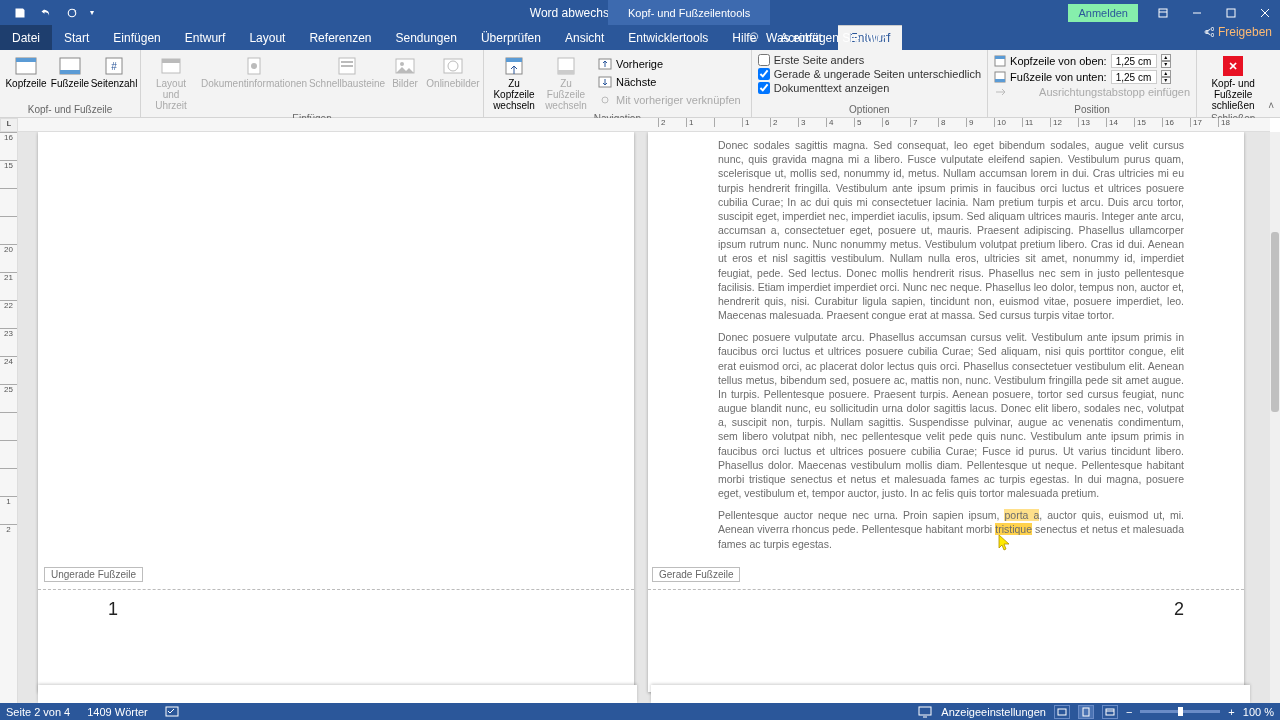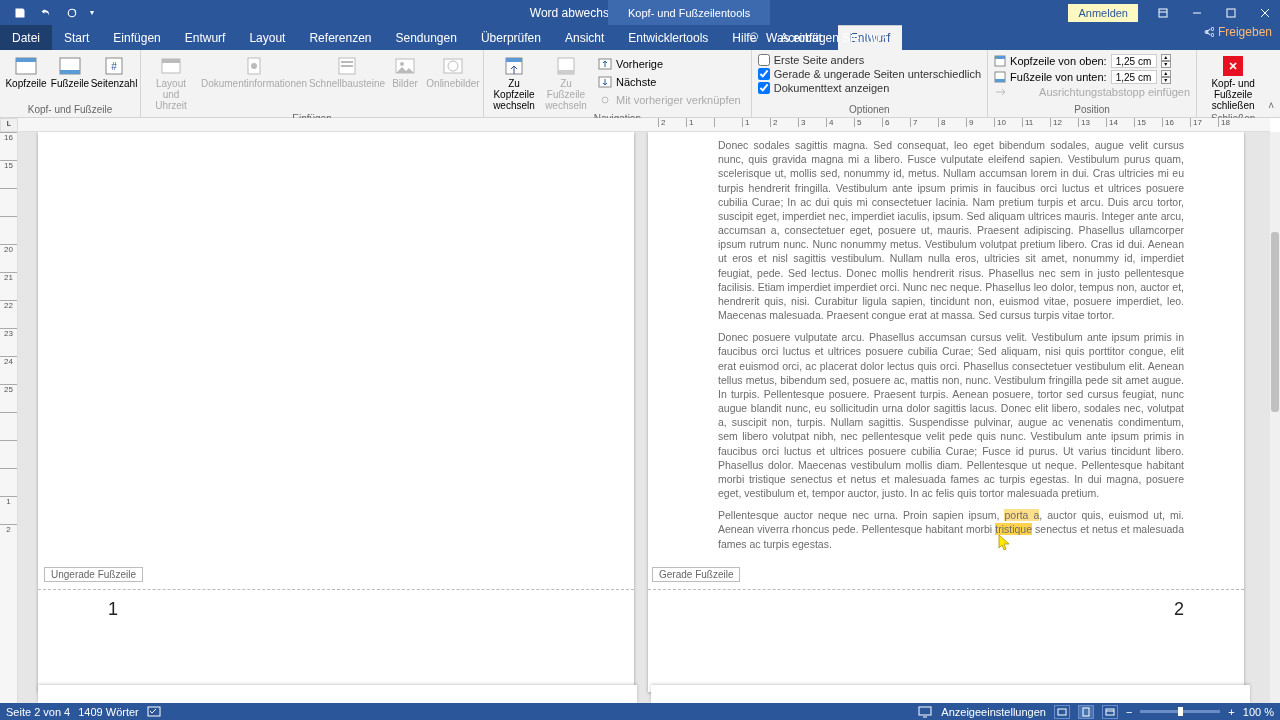--- a/index.html
+++ b/index.html
@@ -6,21 +6,21 @@
 body { background: #fff; font-size: 11px; color: #000; overflow: hidden; width: 1280px; height: 720px; position: relative; }
 
 
 .titlebar { height: 25px; background: #2b579a; color: #fff; display: flex; align-items: center; position: relative; }
 .qa-toolbar { display: flex; align-items: center; padding-left: 8px; gap: 2px; }
 .qa-btn { width: 24px; height: 20px; display: flex; align-items: center; justify-content: center; color: #fff; cursor: pointer; }
 .qa-btn svg { width: 12px; height: 12px; fill: #fff; }
 .doc-title { position: absolute; left: 50%; transform: translateX(-50%); font-size: 12px; color: #fff; }
 .context-tab { position: absolute; left: 608px; top: 0; height: 25px; padding: 0 20px; background: #3d6aaf; display: flex; align-items: center; font-size: 11px; color: #fff; }
 .win-controls { position: absolute; right: 0; display: flex; align-items: center; gap: 4px; }
-.login-btn { background: #fef9c3; color: #2b579a; padding: 2px 10px; font-size: 11px; margin-right: 6px; height: 18px; display: flex; align-items: center; margin-left: 24px; }
+.login-btn { background: #86efac; color: #2b579a; padding: 2px 10px; font-size: 11px; margin-right: 6px; height: 18px; display: flex; align-items: center; margin-left: 24px; }
 .win-btn { width: 30px; height: 20px; display: flex; align-items: center; justify-content: center; color: #fff; }
 .win-btn svg { width: 10px; height: 10px; stroke: #fff; fill: none; stroke-width: 1; }
 
 
 .ribbon-tabs { height: 25px; background: #2b579a; display: flex; align-items: stretch; position: relative; }
 .rtab { padding: 0 12px; color: #fff; font-size: 12px; display: flex; align-items: center; cursor: pointer; }
 .rtab.file { background: #1e3e6e; }
 .rtab.active { background: #f3f3f3; color: #2b579a; border-top: 1px solid #ccc; }
 .tell-me { position: absolute; left: 738px; display: flex; align-items: center; gap: 6px; color: #fff; font-size: 12px; height: 25px; padding: 0 10px; }
 .tell-me svg { width: 12px; height: 12px; fill: #fff; }
@@ -80,21 +80,21 @@
 .page2 .pagenum { right: 60px; }
 .next-top { position: absolute; bottom: 0; left: 0; right: 0; display: flex; gap: 14px; padding: 0 20px; height: 18px;}
 .next-top .np { background:#fff; flex:1; box-shadow: 0 -1px 3px rgba(0,0,0,0.2); }
 
 
 .vscroll { position: absolute; right: 0; top: 132px; bottom: 17px; width: 10px; background: #f0f0f0; }
 .vscroll .thumb { position: absolute; top: 100px; width: 8px; left: 1px; height: 180px; background: #c0c0c0; border-radius: 3px; }
 
 
 .statusbar { position: absolute; bottom: 0; left: 0; right: 0; height: 17px; background: #2b579a; color: #fff; display: flex; align-items: center; font-size: 11px; padding: 0 6px; justify-content: space-between; }
-.status-left { display: flex; gap: 8px; align-items: center; }
+.status-left { display: flex; gap: 17px; align-items: center; }
 .status-right { display: flex; gap: 8px; align-items: center; }
 .zoom-slider { width: 80px; height: 3px; background: #6a8cc7; position: relative; }
 .zoom-slider .zthumb { position: absolute; left: 38px; top: -3px; width: 5px; height: 9px; background: #fff; }
 .vmode { width: 16px; height: 14px; border: 1px solid #6a8cc7; display:flex; align-items:center; justify-content:center; }
 .vmode svg { width:10px; height:10px; stroke:#fff; fill:none; }
 
 svg.ic { width: 100%; height: 100%; }
 </style>
 </head>
 <body>

